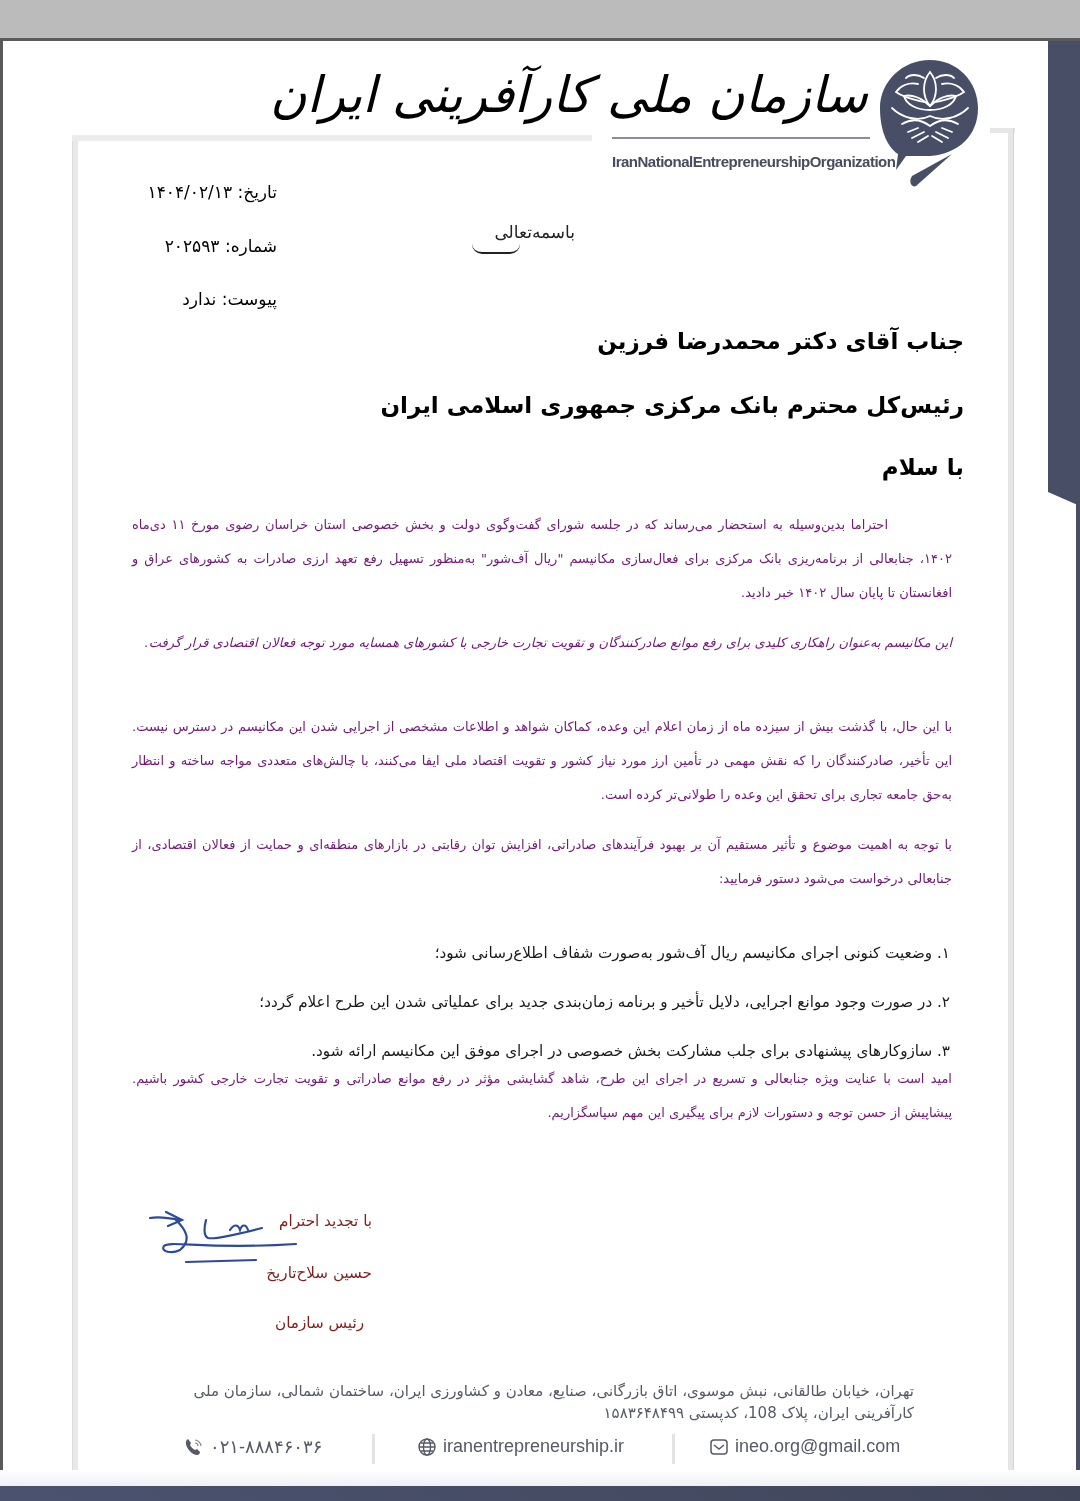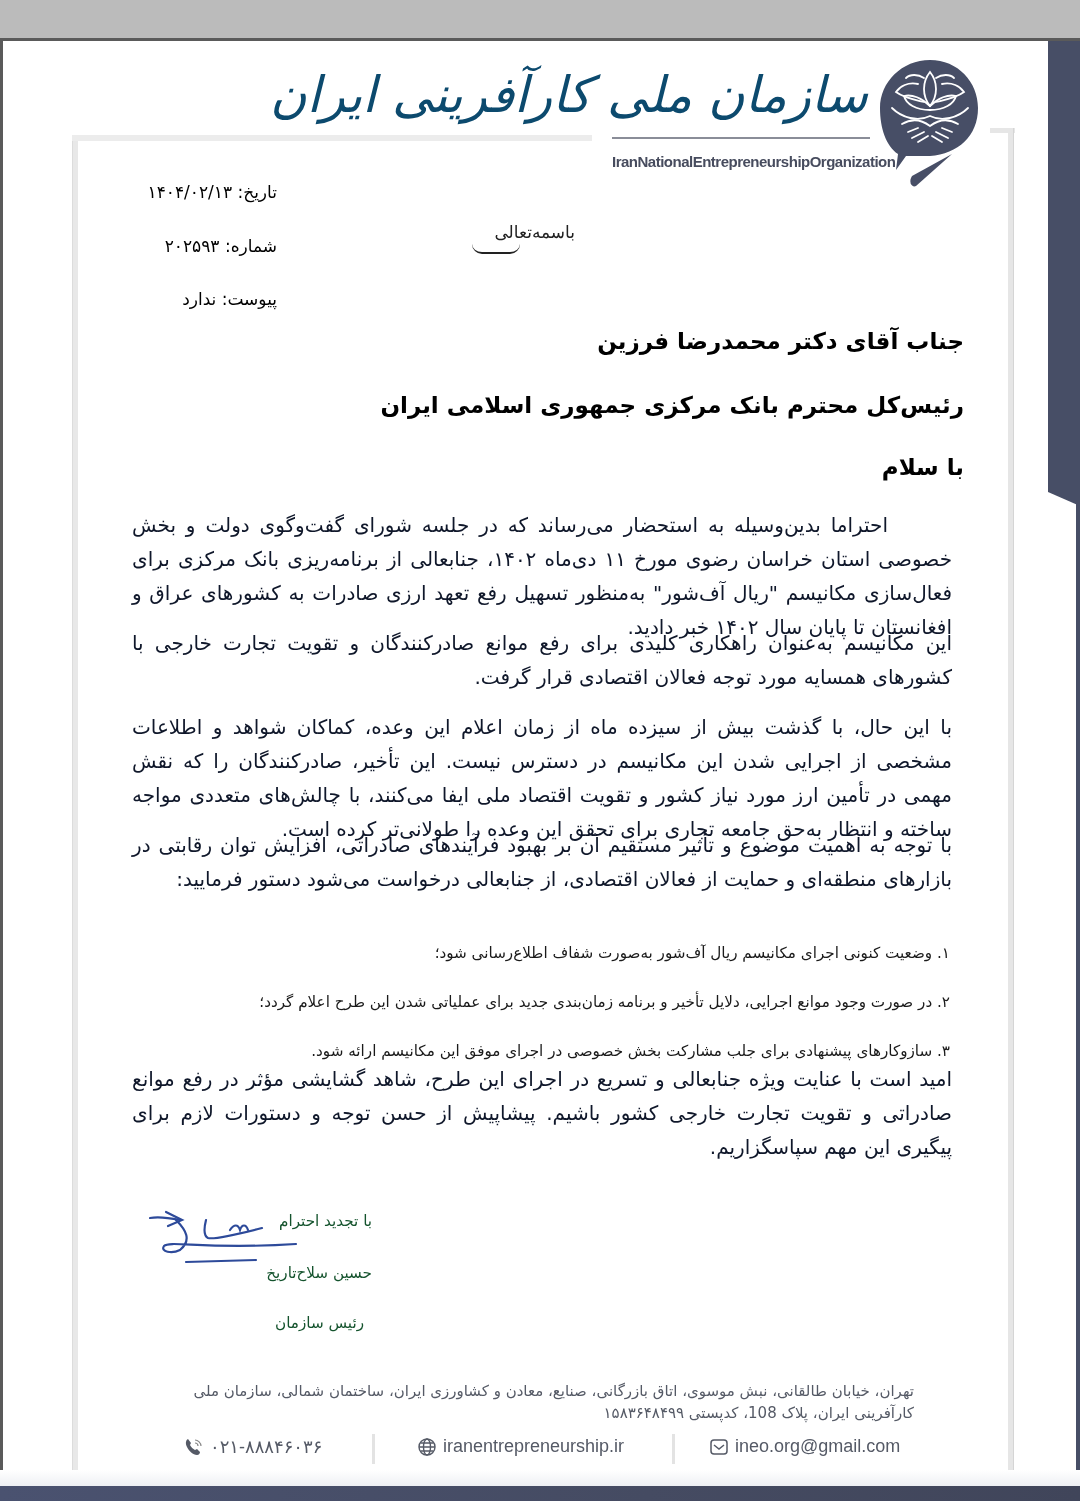--- a/index.html
+++ b/index.html
@@ -32,21 +32,21 @@
   .bottom-band {
     position: absolute; left: 0; top: 1486px; width: 1080px; height: 15px;
     background: linear-gradient(90deg, #4a5270 0%, #454b62 60%, #40455a 100%);
   }
   .bottom-fade { position: absolute; left: 0; top: 1470px; width: 1080px; height: 16px; background: linear-gradient(#ffffff, #eef0f4); }
 
   
   .logo-wrap { position: absolute; left: 878px; top: 58px; width: 104px; height: 134px; }
   .org-name-fa {
     position: absolute; right: 212px; top: 66px;
-    font-family: "DejaVu Serif", serif; font-style: italic; font-size: 50px; color: #0c4a6e;
+    font-family: "DejaVu Serif", serif; font-style: italic; font-size: 50px; color: #000000;
     direction: rtl; white-space: nowrap; letter-spacing: -1px;
   }
   .org-rule { position: absolute; left: 612px; top: 137px; width: 258px; height: 2px; background: #8a8d98; }
   .org-name-en {
     position: absolute; left: 612px; top: 153px;
     font-family: "Liberation Sans", sans-serif; font-weight: bold; font-size: 15px; color: #474c5e;
     letter-spacing: -0.5px; white-space: nowrap;
   }
 
   
@@ -59,34 +59,34 @@
 
   
   .addr { position: absolute; right: 116px; direction: rtl; font-family: "DejaVu Sans", sans-serif; font-weight: bold; font-size: 23px; color: #000; white-space: nowrap; }
   .addr-1 { top: 328px; }
   .addr-2 { top: 392px; }
   .addr-3 { top: 454px; }
 
   
   .body-text {
     position: absolute; left: 132px; width: 820px; direction: rtl; text-align: justify; text-align-last: right;
-    font-family: "DejaVu Sans", sans-serif; font-size: 20px; line-height: 34px; color: #0f172a;
+    font-family: "DejaVu Sans", sans-serif; font-size: 13px; line-height: 34px; color: #701a75;
   }
   .p1 { top: 508px; text-indent: 64px; }
-  .p2 { top: 626px; }
+  .p2 { top: 626px; font-style: italic; }
   .p3 { top: 710px; }
   .p4 { top: 828px; }
   .li { position: absolute; right: 130px; direction: rtl; font-family: "DejaVu Sans", sans-serif; font-size: 15.2px; color: #1a1a1a; white-space: nowrap; margin-top: 26px; }
   .li-1 { top: 918px; }
   .li-2 { top: 967px; }
   .li-3 { top: 1016px; text-align: right; }
   .p5 { top: 1062px; }
 
   
-  .closing { position: absolute; right: 708px; direction: rtl; font-family: "DejaVu Sans", sans-serif; font-size: 15.2px; color: #14532d; white-space: nowrap; }
+  .closing { position: absolute; right: 708px; direction: rtl; font-family: "DejaVu Sans", sans-serif; font-size: 15.2px; color: #7f1d1d; white-space: nowrap; }
   .cl-1 { top: 1212px; }
   .cl-2 { top: 1264px; }
   .cl-3 { top: 1314px; right: 716px; }
   .signature { position: absolute; left: 146px; top: 1206px; width: 152px; height: 60px; }
 
   
   .address {
     position: absolute; right: 166px; top: 1380px; width: 760px; direction: rtl; text-align: right;
     font-family: "DejaVu Sans", sans-serif; font-size: 15px; line-height: 22px; color: #555a66;
   }

